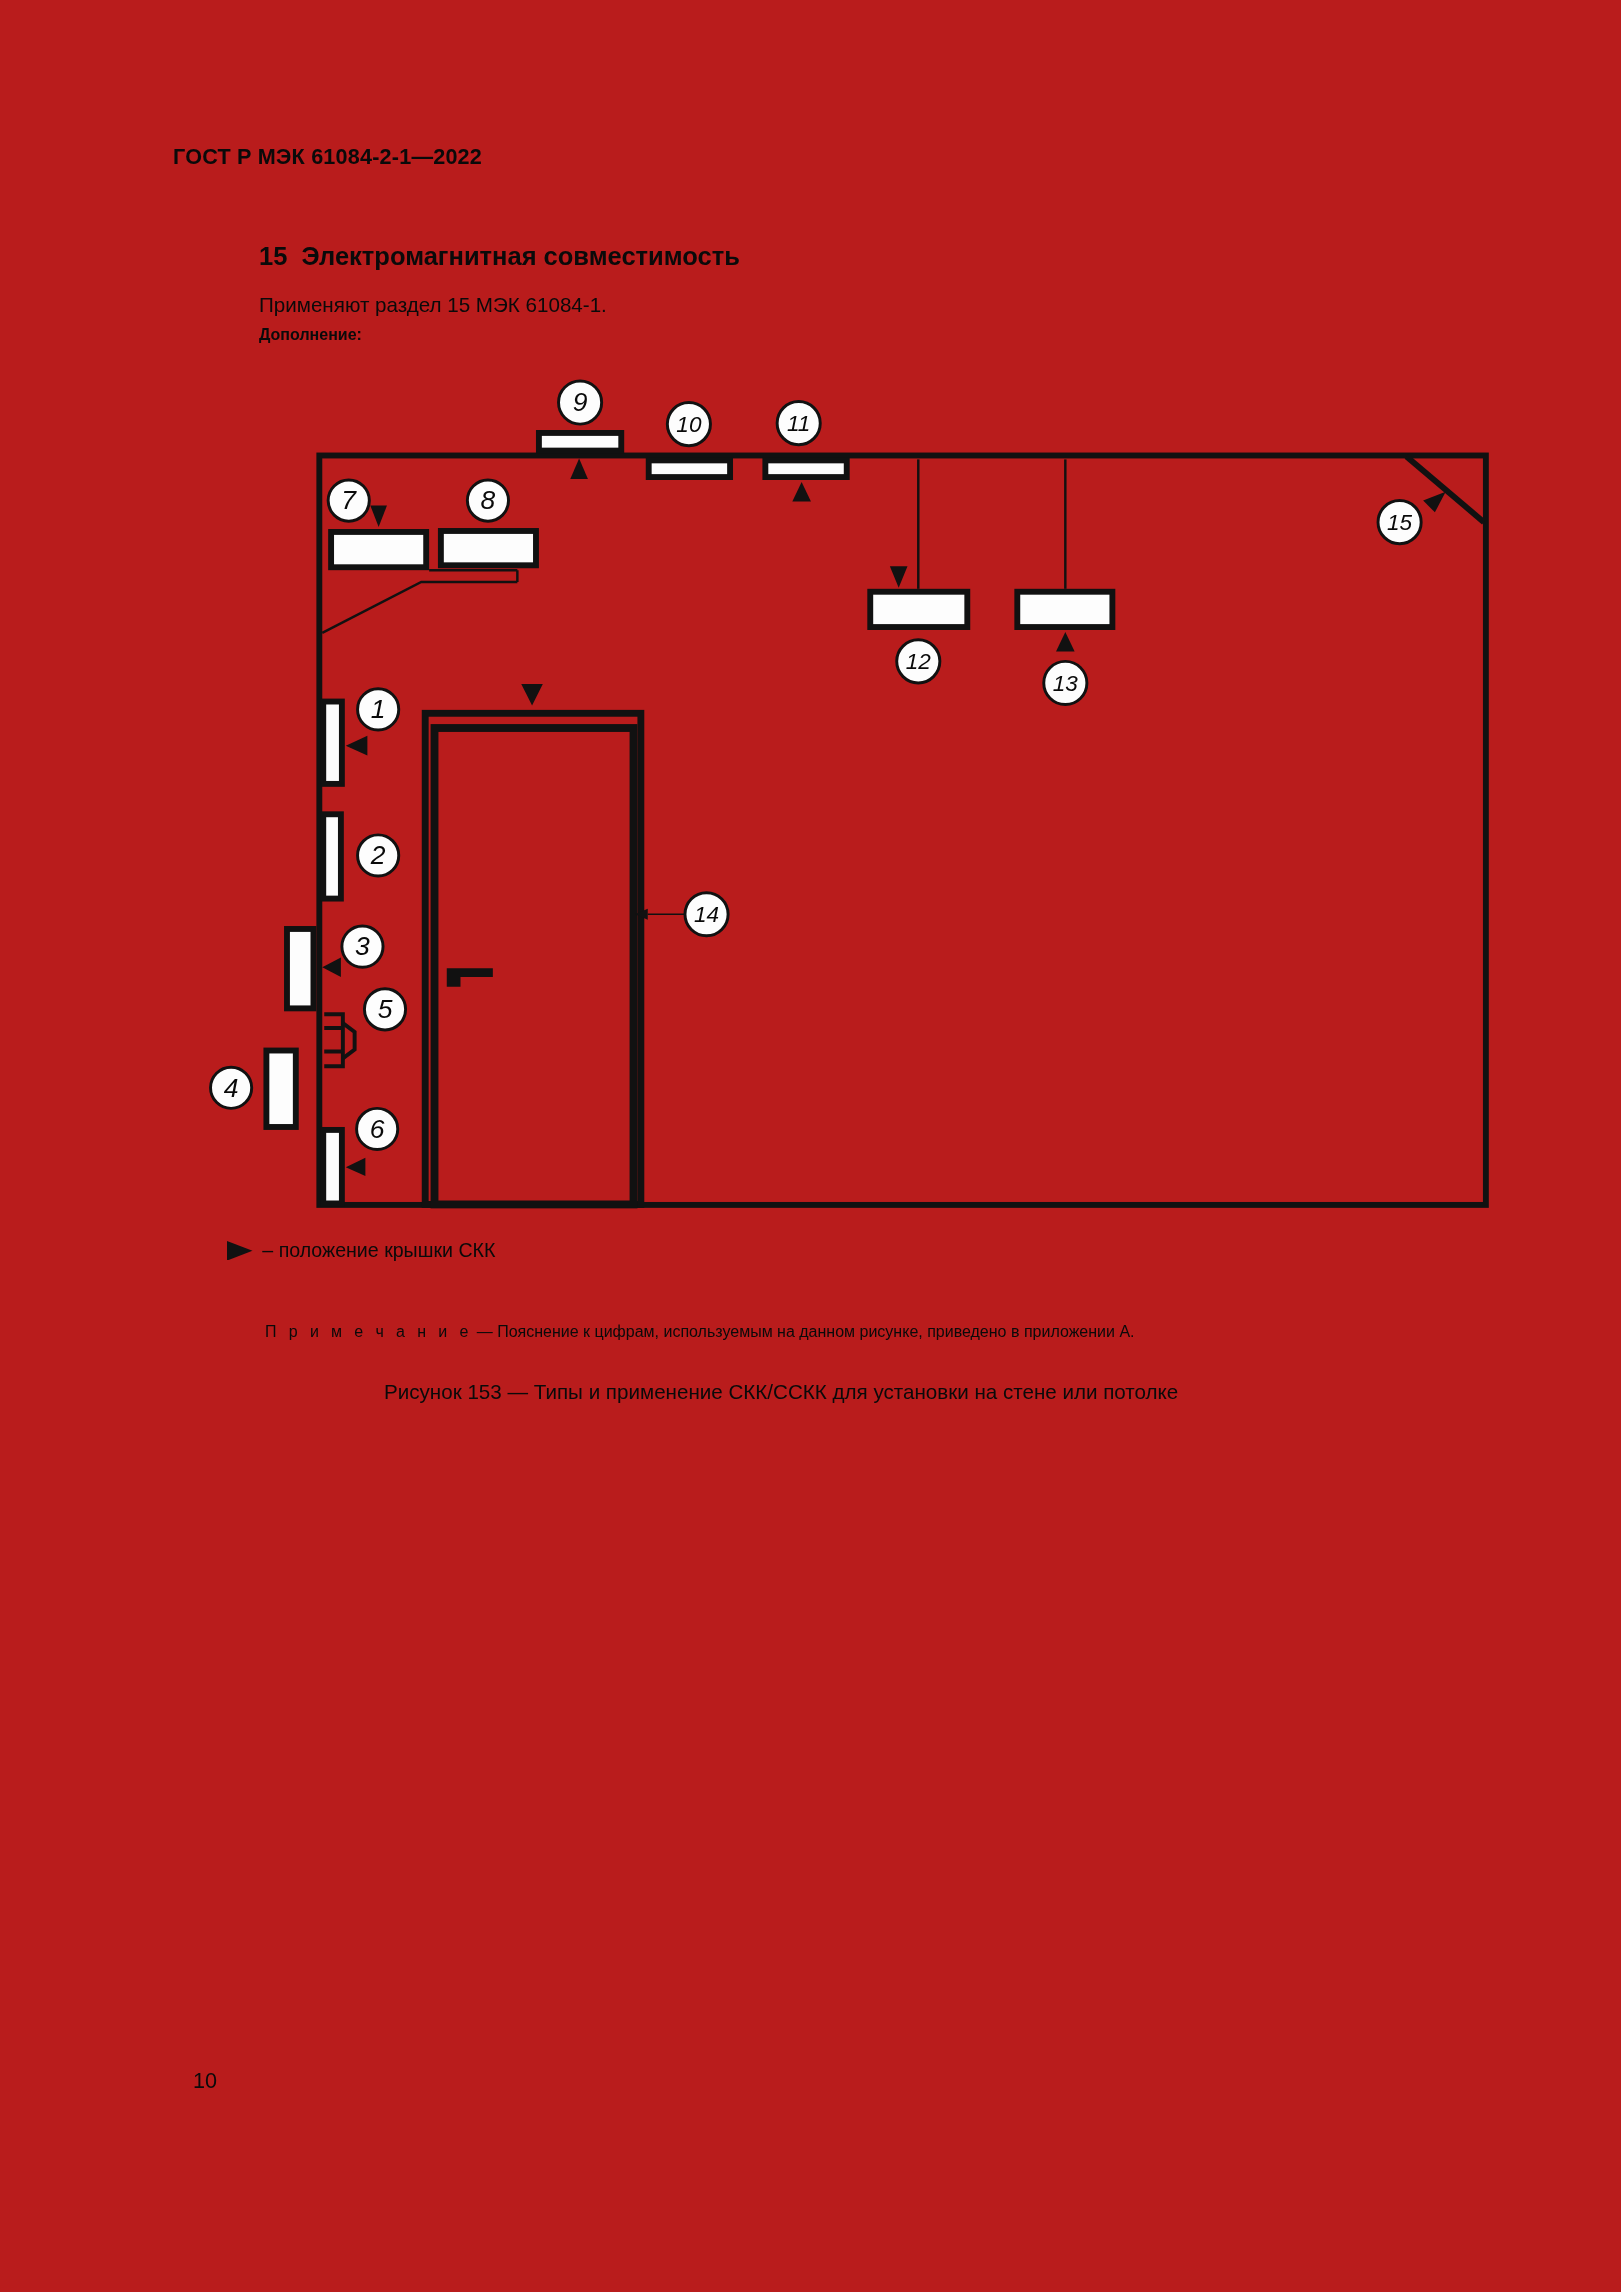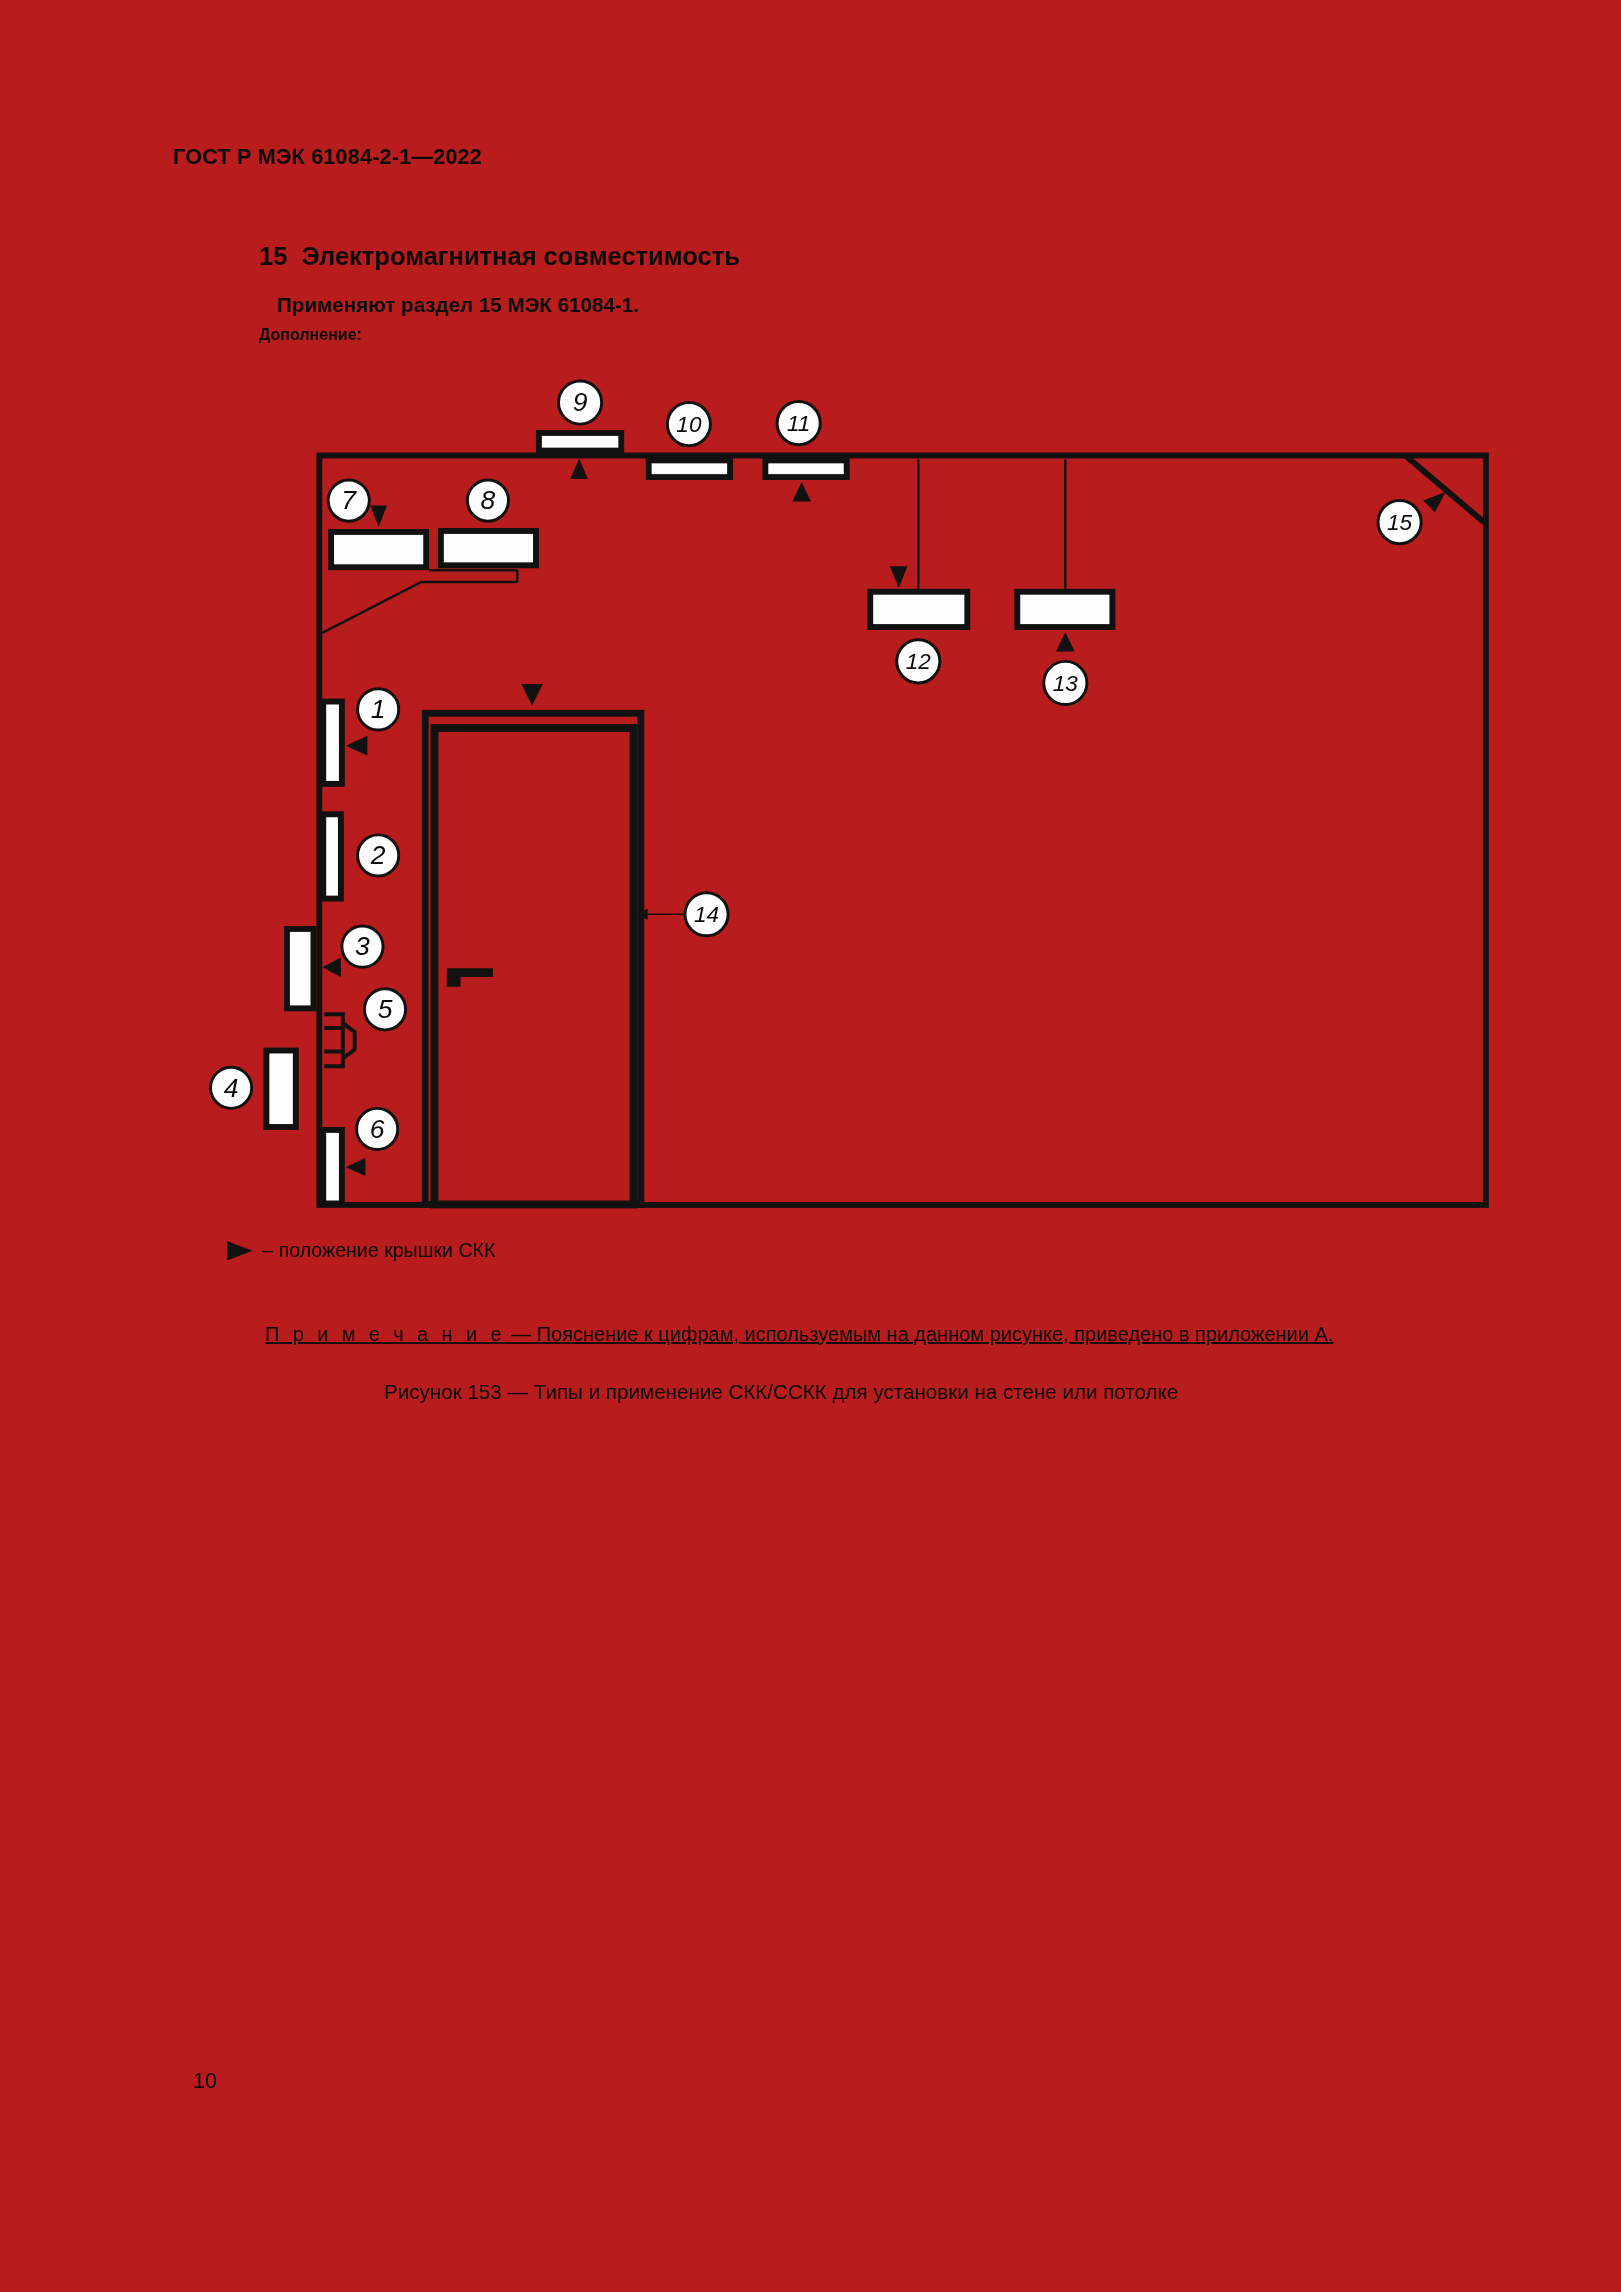--- a/index.html
+++ b/index.html
@@ -18,34 +18,33 @@
   }
   .abs{position:absolute;white-space:nowrap;}
   .doc-header{
     left:173px;top:144px;
     font-size:21.6px;font-weight:bold;letter-spacing:0.2px;
   }
   .section-heading{
     left:259px;top:242px;
     font-size:25.5px;font-weight:bold;
   }
-  .body-line1{left:277px;top:293px;font-size:20.6px;font-weight:bold;}
+  .body-line1{left:259px;top:293px;font-size:20.6px;}
   .body-line2{left:259px;top:326px;font-size:16px;font-weight:bold;}
   .figure-svg{position:absolute;left:137px;top:372px;}
   .legend{
     left:209px;top:1239px;
     display:flex;align-items:center;gap:9.8px;
     font-size:19.6px;
     padding-left:18px;
   }
   .legend svg{display:block;}
   .note-line{
     left:265px;top:1323px;
-    font-size:20px;
-    text-decoration:underline;
+    font-size:16px;
   }
   .note-label{letter-spacing:3.9px;}
   .figure-caption{
     left:384px;top:1380px;
     font-size:20.6px;
   }
   .page-number{left:193px;top:2068px;font-size:21.6px;}
 
   
   .wall{fill:none;stroke:#111;stroke-width:6;}

